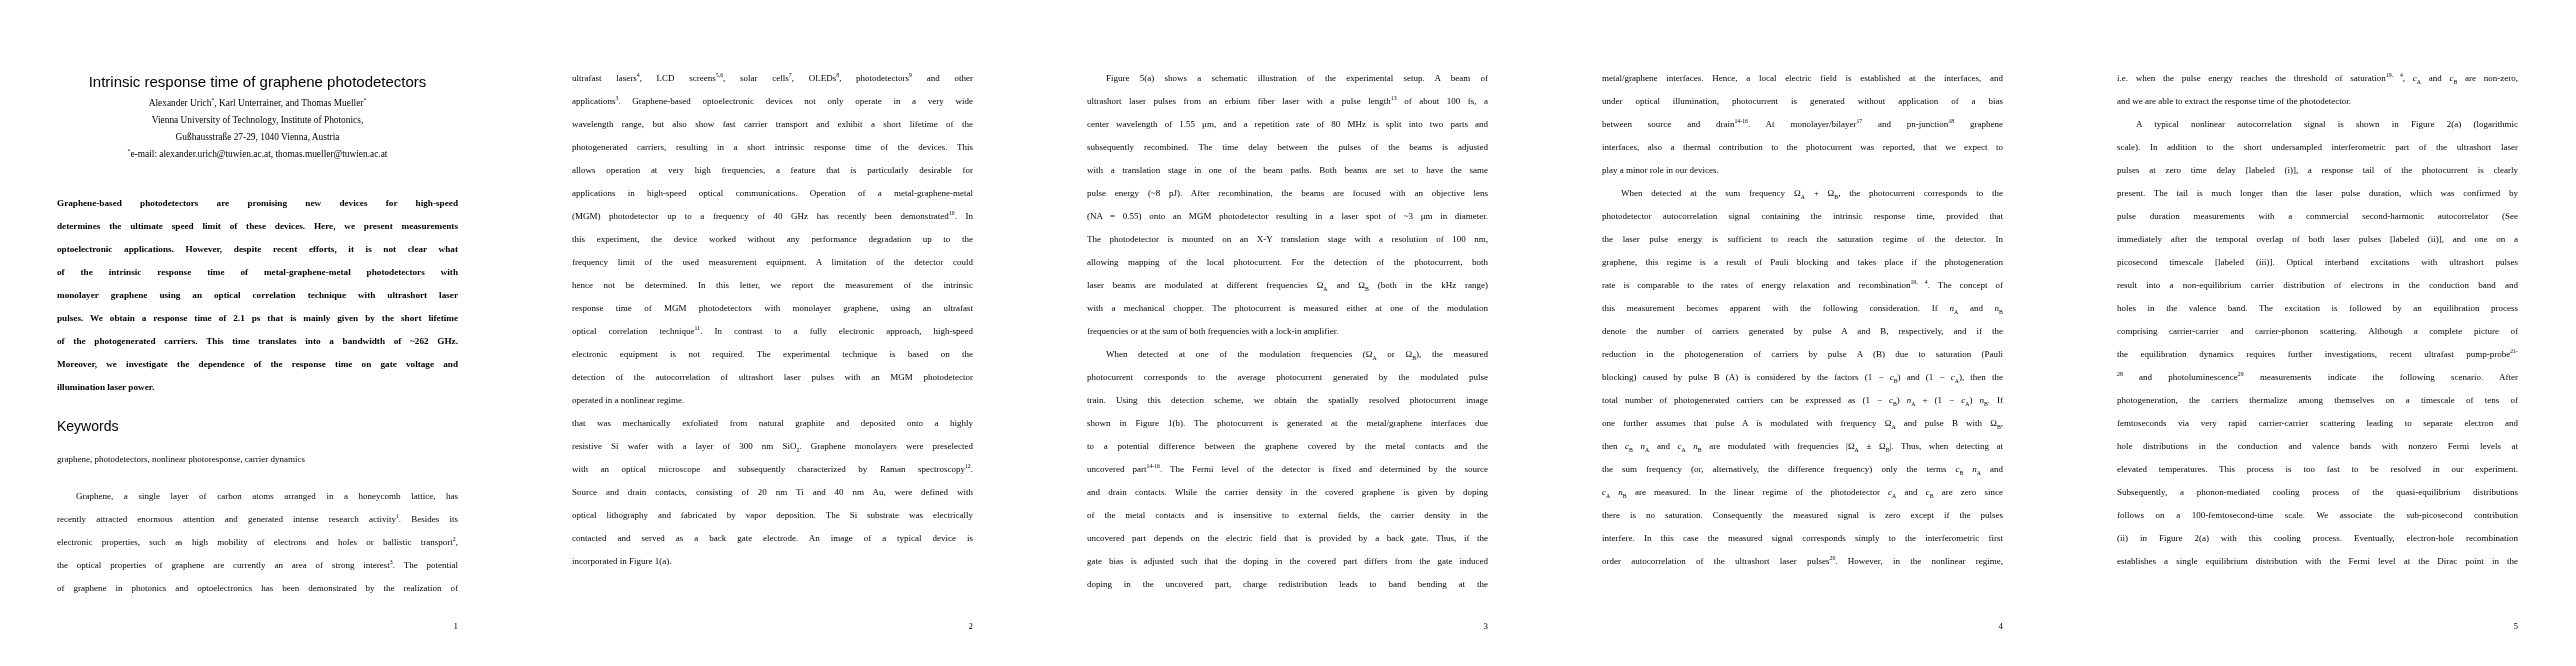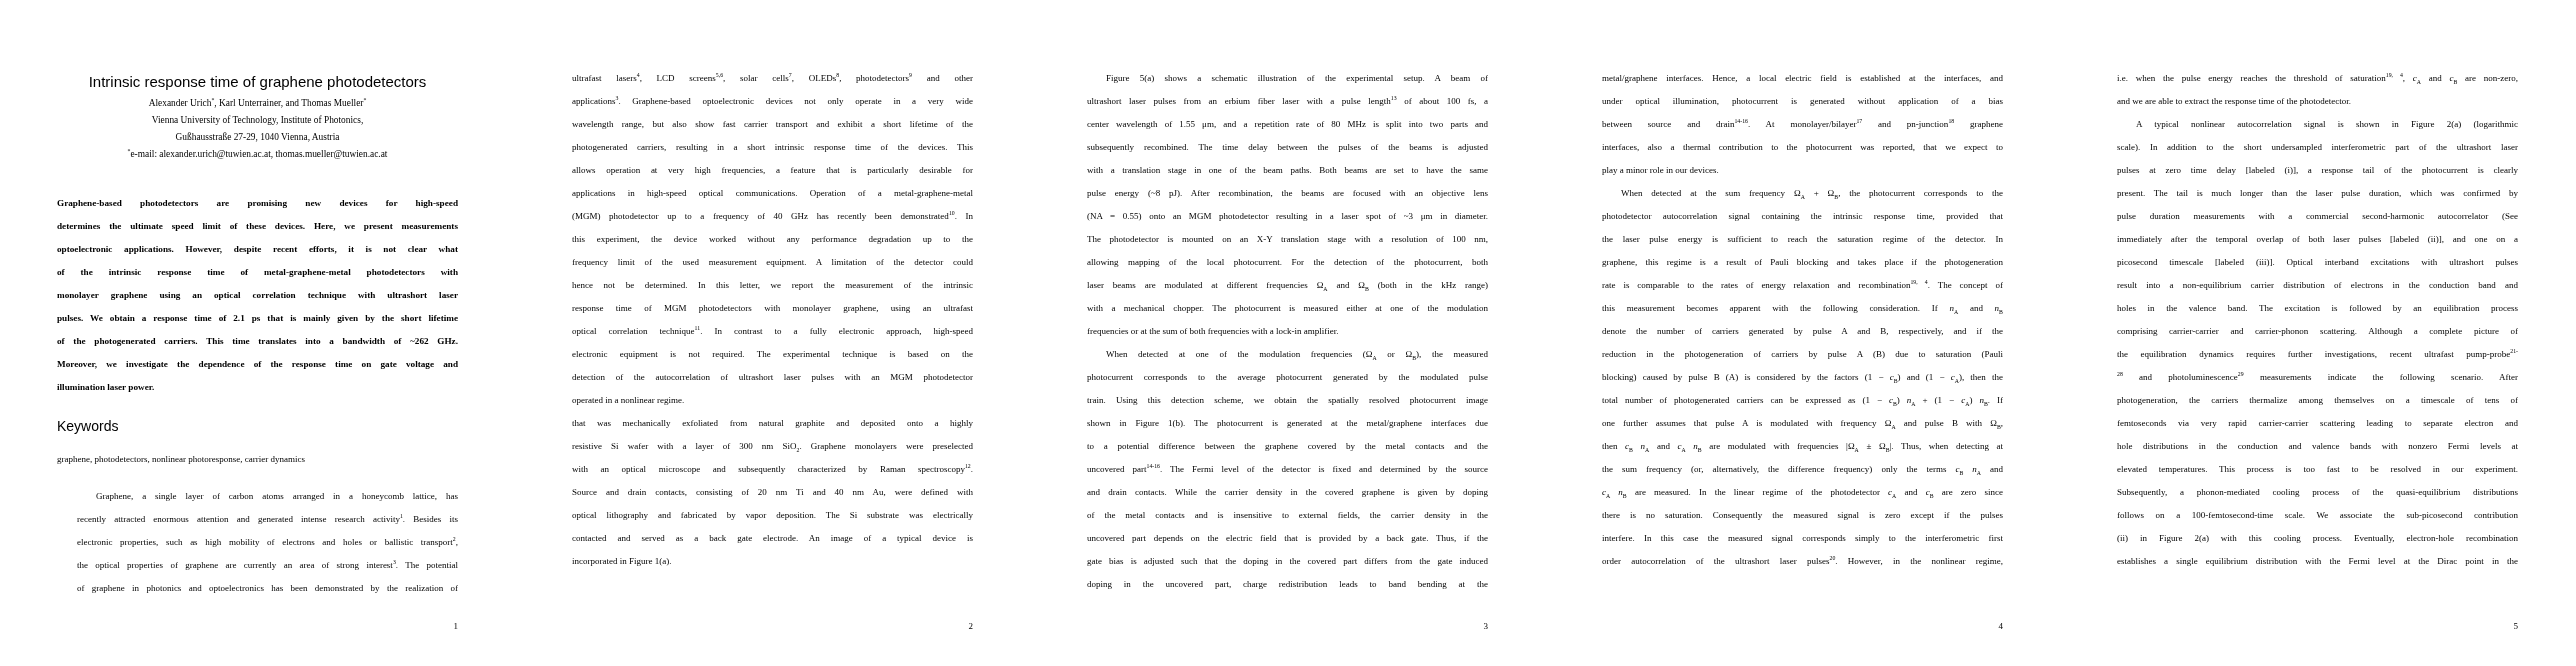--- a/index.html
+++ b/index.html
@@ -24,21 +24,21 @@
   [data-block="p1-header"] { top: 95px; font-size: 9.4px; }
   [data-block="p1-header"] .ln { height: 17px; line-height: 17px; text-align: center; text-align-last: center; }
 
   [data-block="p1-abstract"] { top: 192px; font-weight: bold; font-size: 9.2px; }
 
   [data-block="p1-keywords-head"] { top: 419px; font-family: "Liberation Sans", "DejaVu Sans", sans-serif; font-size: 14px; }
   [data-block="p1-keywords-head"] .ln,
   [data-block="p1-keywords"] .ln { height: 15.6px; line-height: 15.6px; text-align: left; text-align-last: left; }
   [data-block="p1-keywords"] { top: 452px; }
 
-  [data-block="p1-intro"] { top: 485px; margin-left: 20px; }
+  [data-block="p1-intro"] { top: 485px; }
 
   [data-block="body"] { top: 67px; }
 
   [data-block="pageno"] { top: 619px; }
   [data-block="pageno"] .ln { height: 15.6px; line-height: 15.6px; text-align: right; text-align-last: right; }
 </style>
 </head>
 <body>
 
 <div id="spread">

